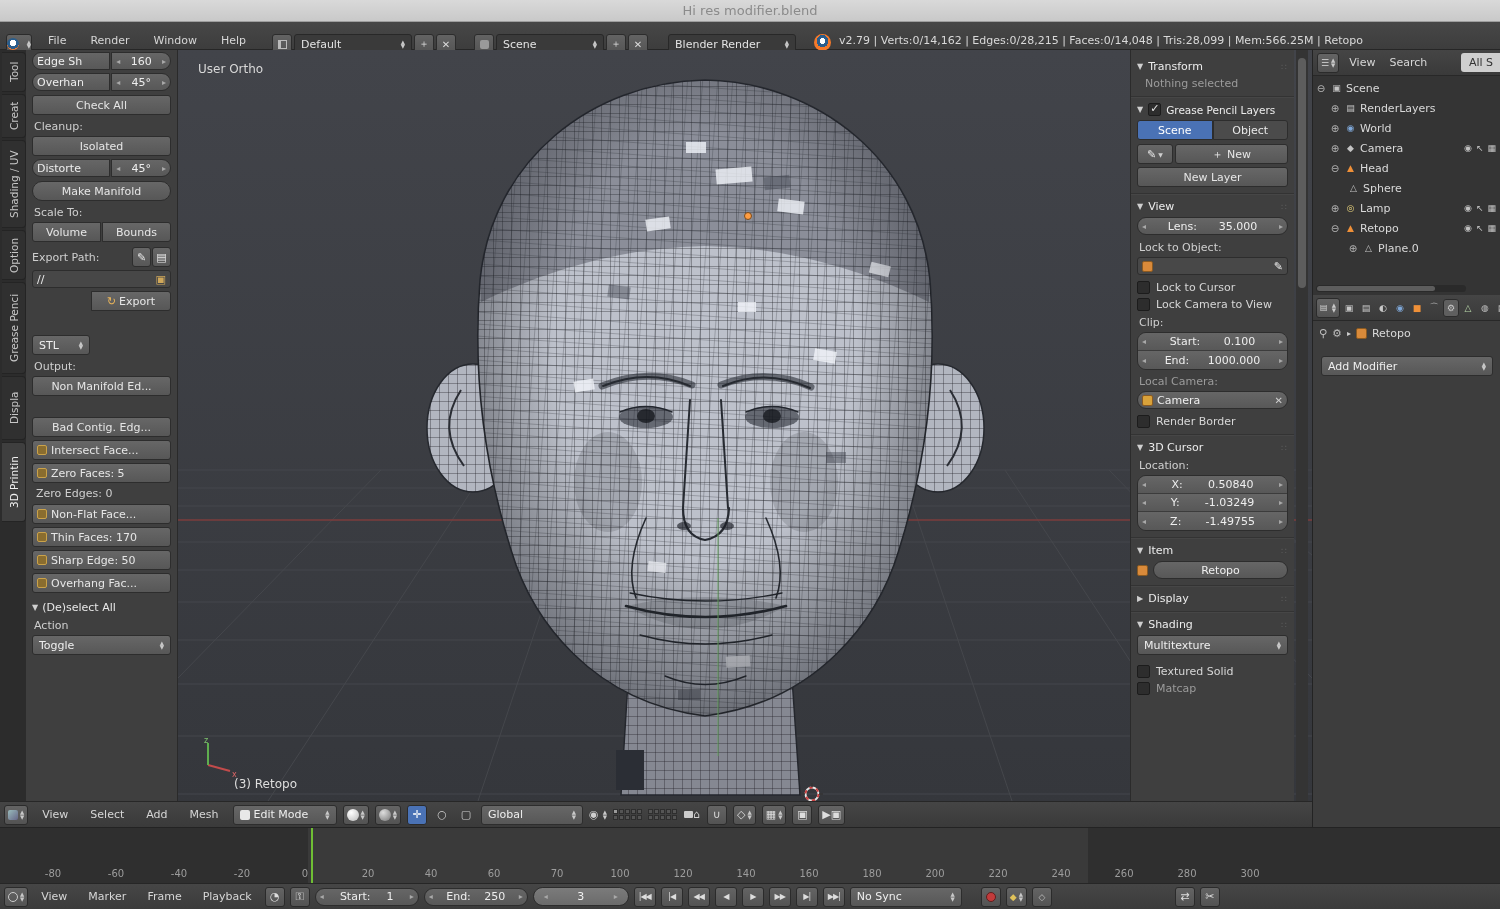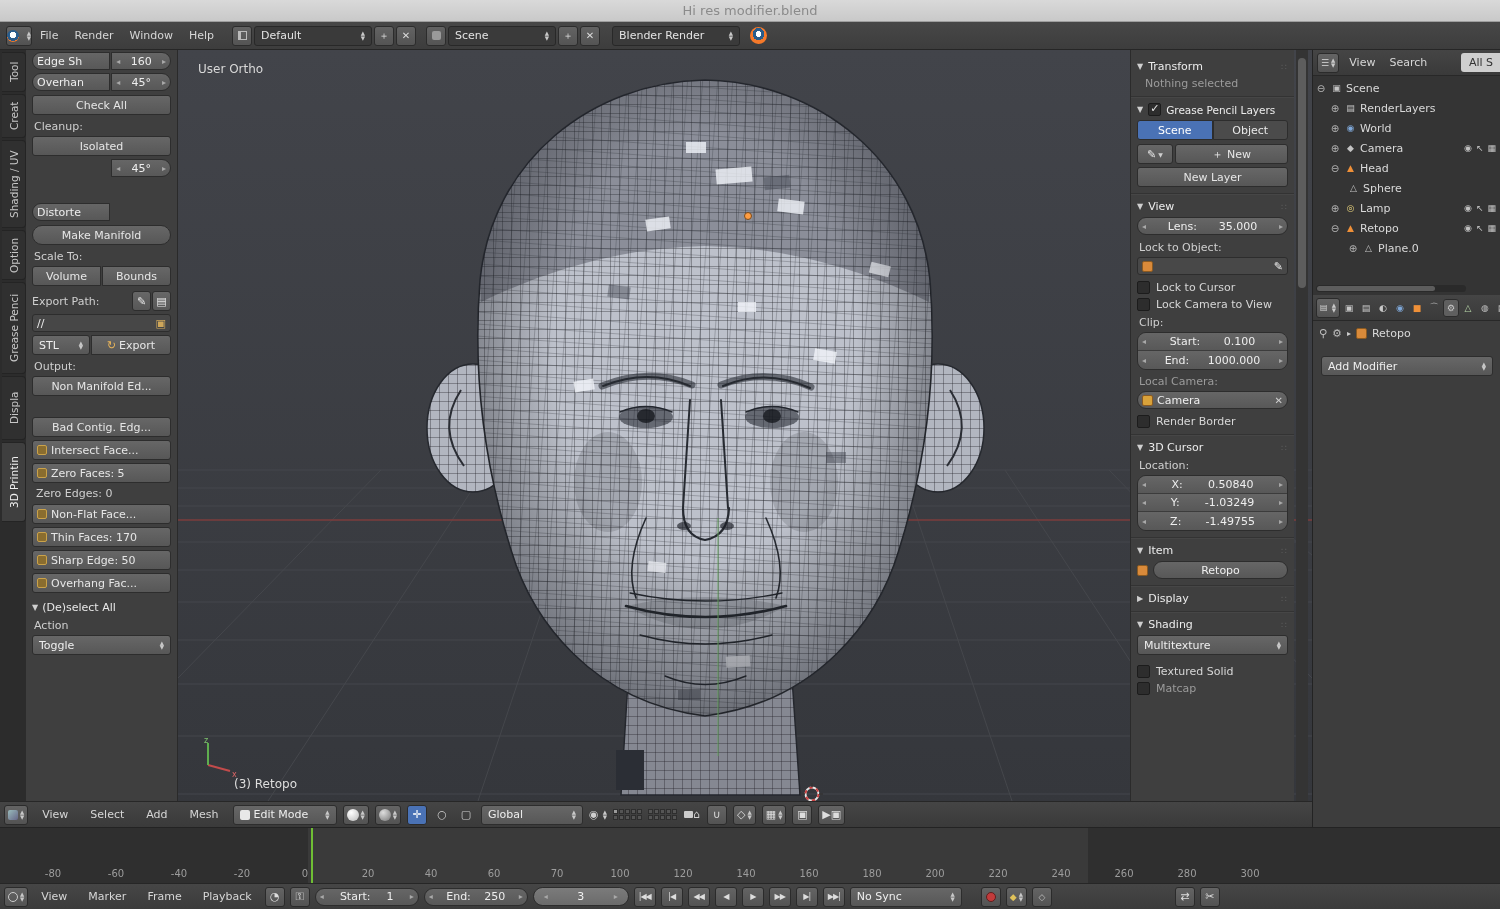--- a/index.html
+++ b/index.html
@@ -9,21 +9,21 @@
     background:#2b2b2b; user-select:none; }
 
   
   .titlebar { position:absolute; left:0; top:0; width:1500px; height:22px;
     background:linear-gradient(#d9d9d9,#c9c9c9); border-bottom:1px solid #9e9e9e;
     display:flex; align-items:center; justify-content:center; color:#8b8b8b; font-size:13px; }
 
   
   .infobar { position:absolute; left:0; top:22px; width:1500px; height:28px;
     background:linear-gradient(#474747,#3d3d3d); border-bottom:1px solid #262626;
-    display:flex; align-items:center; gap:0; padding:12px 6px; }
+    display:flex; align-items:flex-start; gap:8px; padding:12px 6px; }
   .menu-txt { color:#d6d6d6; padding:0 8px; cursor:default; }
   .idblock { display:flex; align-items:center; gap:2px; }
   .idfield { height:20px; background:#3a3a3a; border:1px solid #282828; border-radius:3px;
     display:flex; align-items:center; padding:0 6px; gap:6px; color:#e3e3e3; }
   .sqbtn { width:20px; height:20px; background:linear-gradient(#636363,#545454);
     border:1px solid #2c2c2c; border-radius:3px; display:flex; align-items:center;
     justify-content:center; color:#dcdcdc; font-size:10px; }
   .editor-btn { width:26px; height:20px; background:linear-gradient(#646464,#525252);
     border:1px solid #2b2b2b; border-radius:3px; display:flex; align-items:center;
     justify-content:center; gap:2px; }
@@ -212,20 +212,21 @@
 
     <div class="idfield" style="width:128px;margin-left:12px;justify-content:space-between;">
       <span>Blender Render</span>
       <span class="updown">
           <span>▲</span>
           <span>▼</span>
         </span>
     </div>
 
     <span class="blender-logo" style="margin-left:10px;"></span>
+    <span class="stats">v2.79 | Verts:0/14,162 | Edges:0/28,215 | Faces:0/14,048 | Tris:28,099 | Mem:566.25M | Retopo</span>
   </div>
 
   <div class="main">
 
     <div class="tabcol">
       <div class="vtab" style="top:2px;height:40px;">Tool</div>
       <div class="vtab" style="top:44px;height:44px;">Creat</div>
       <div class="vtab" style="top:90px;height:88px;">Shading / UV</div>
       <div class="vtab" style="top:180px;height:50px;">Option</div>
       <div class="vtab" style="top:232px;height:92px;">Grease Penci</div>
@@ -251,21 +252,21 @@
         <div class="numfield joinR" style="flex:0.8;">
           <span class="arrow">◂</span>
           <span>45°</span>
           <span class="arrow">▸</span>
         </div>
       </div>
       <div class="btn wide" style="margin:4px 0;">Check All</div>
       <div class="lbl">Cleanup:</div>
       <div class="btn wide">Isolated</div>
       <div class="row" style="margin-top:3px;">
-        <div class="numfield joinL" style="flex:1.1;margin-top:44px;">
+        <div class="numfield joinL" style="flex:1.1;">
           <span>Distorte</span>
         </div>
         <div class="numfield joinR" style="flex:0.8;">
           <span class="arrow">◂</span>
           <span>45°</span>
           <span class="arrow">▸</span>
         </div>
       </div>
       <div class="btn wide" style="margin-top:4px;border-radius:10px;">Make Manifold</div>
       <div class="lbl">Scale To:</div>
@@ -278,21 +279,21 @@
         <div class="btn" style="width:19px;">✎</div>
         <div class="btn" style="width:19px;">▤</div>
       </div>
       <div class="row">
         <div class="numfield" style="flex:1;border-radius:3px;background:#474747;">
           <span>//</span>
           <span style="color:#cfa75a;">▣</span>
         </div>
       </div>
       <div class="row">
-        <div class="dd joinLb" style="width:58px;">
+        <div class="dd joinLb" style="width:58px;margin-top:44px;">
           <span>STL</span>
           <span class="updown">
               <span>▲</span>
               <span>▼</span>
             </span>
         </div>
         <div class="btn joinRb" style="flex:1;">
           <span style="color:#e8b45a;margin-right:3px;">↻</span>
           <span>Export</span>
         </div>

